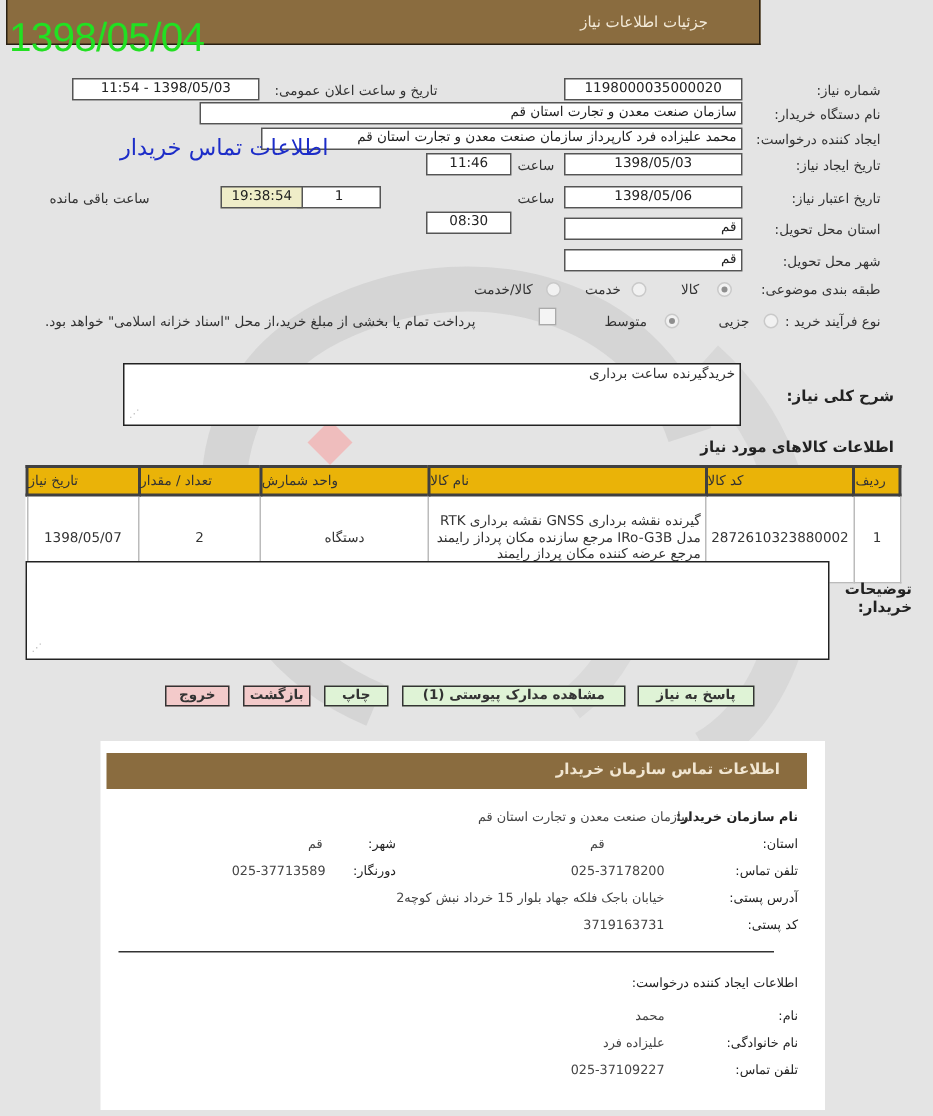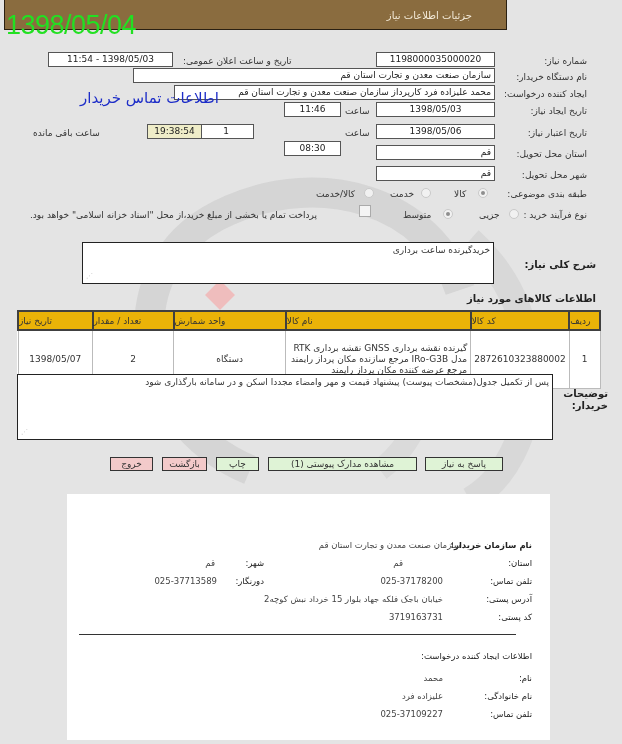--- a/index.html
+++ b/index.html
@@ -60,21 +60,21 @@
   table.items th {
     background: #eab308; font-weight: normal; color: #333; height: 19px;
     border: 2px solid #404040; text-align: left;
   }
   table.items td {
     border: 1px solid #bbb; text-align: center; vertical-align: middle;
     height: 43px; padding: 12px 3px; line-height: 11px; color: #333;
   }
   .btn {
     position: absolute; height: 14px; border: 1px solid #333; font-size: 9px;
-    line-height: 12px; text-align: center; white-space: nowrap; color: #333;
+    line-height: 12px; text-align: center; white-space: nowrap; color: #333; font-weight: bold;
   }
   .btn.green { background: #dff3d6; }
   .btn.pink { background: #f3caca; }
   .contact-panel {
     position: absolute; left: 67px; top: 494px; width: 483px; height: 246px;
     background: #fff;
   }
   .contact-header {
     position: absolute; left: 4px; top: 8px; width: 467px; height: 24px; background: #8a6c3f;
   }
@@ -174,31 +174,33 @@
       <td style="text-align:right;">گیرنده نقشه برداری GNSS نقشه برداری RTK مدل IRo-G3B مرجع سازنده مکان پرداز رایمند مرجع عرضه کننده مکان پرداز رایمند</td>
       <td>دستگاه</td>
       <td>2</td>
       <td>1398/05/07</td>
     </tr>
   </tbody>
 </table>
 
 <span class="section-title" style="right:14px;top:388px;width:40px;white-space:normal;line-height:12px;">توضیحات خریدار:</span>
 <div class="textarea" style="left:17px;top:374px;width:536px;height:66px;">
-  <div>پس از تکمیل جدول(مشخصات پیوست) پیشنهاد قیمت و مهر وامضاء مجددا اسکن و در سامانه بارگذاری شود</div>
   <span class="grip">⋰</span>
 </div>
 
 <div class="btn green" style="left:425px;top:457px;width:78px;">پاسخ به نیاز</div>
 <div class="btn green" style="left:268px;top:457px;width:149px;">مشاهده مدارک پیوستی (1)</div>
 <div class="btn green" style="left:216px;top:457px;width:43px;">چاپ</div>
 <div class="btn pink" style="left:162px;top:457px;width:45px;">بازگشت</div>
 <div class="btn pink" style="left:110px;top:457px;width:43px;">خروج</div>
 
 <div class="contact-panel">
+  <div class="contact-header">
+    <span class="t">اطلاعات تماس سازمان خریدار</span>
+  </div>
 
   <span class="c-lbl b" style="right:18px;top:46px;">نام سازمان خریدار:</span>
   <span class="c-val" style="right:89px;top:46px;">سازمان صنعت معدن و تجارت استان قم</span>
 
   <span class="c-lbl" style="right:18px;top:64px;">استان:</span>
   <span class="c-val" style="right:147px;top:64px;">قم</span>
   <span class="c-lbl" style="right:286px;top:64px;">شهر:</span>
   <span class="c-val" style="right:335px;top:64px;">قم</span>
 
   <span class="c-lbl" style="right:18px;top:82px;">تلفن تماس:</span>

